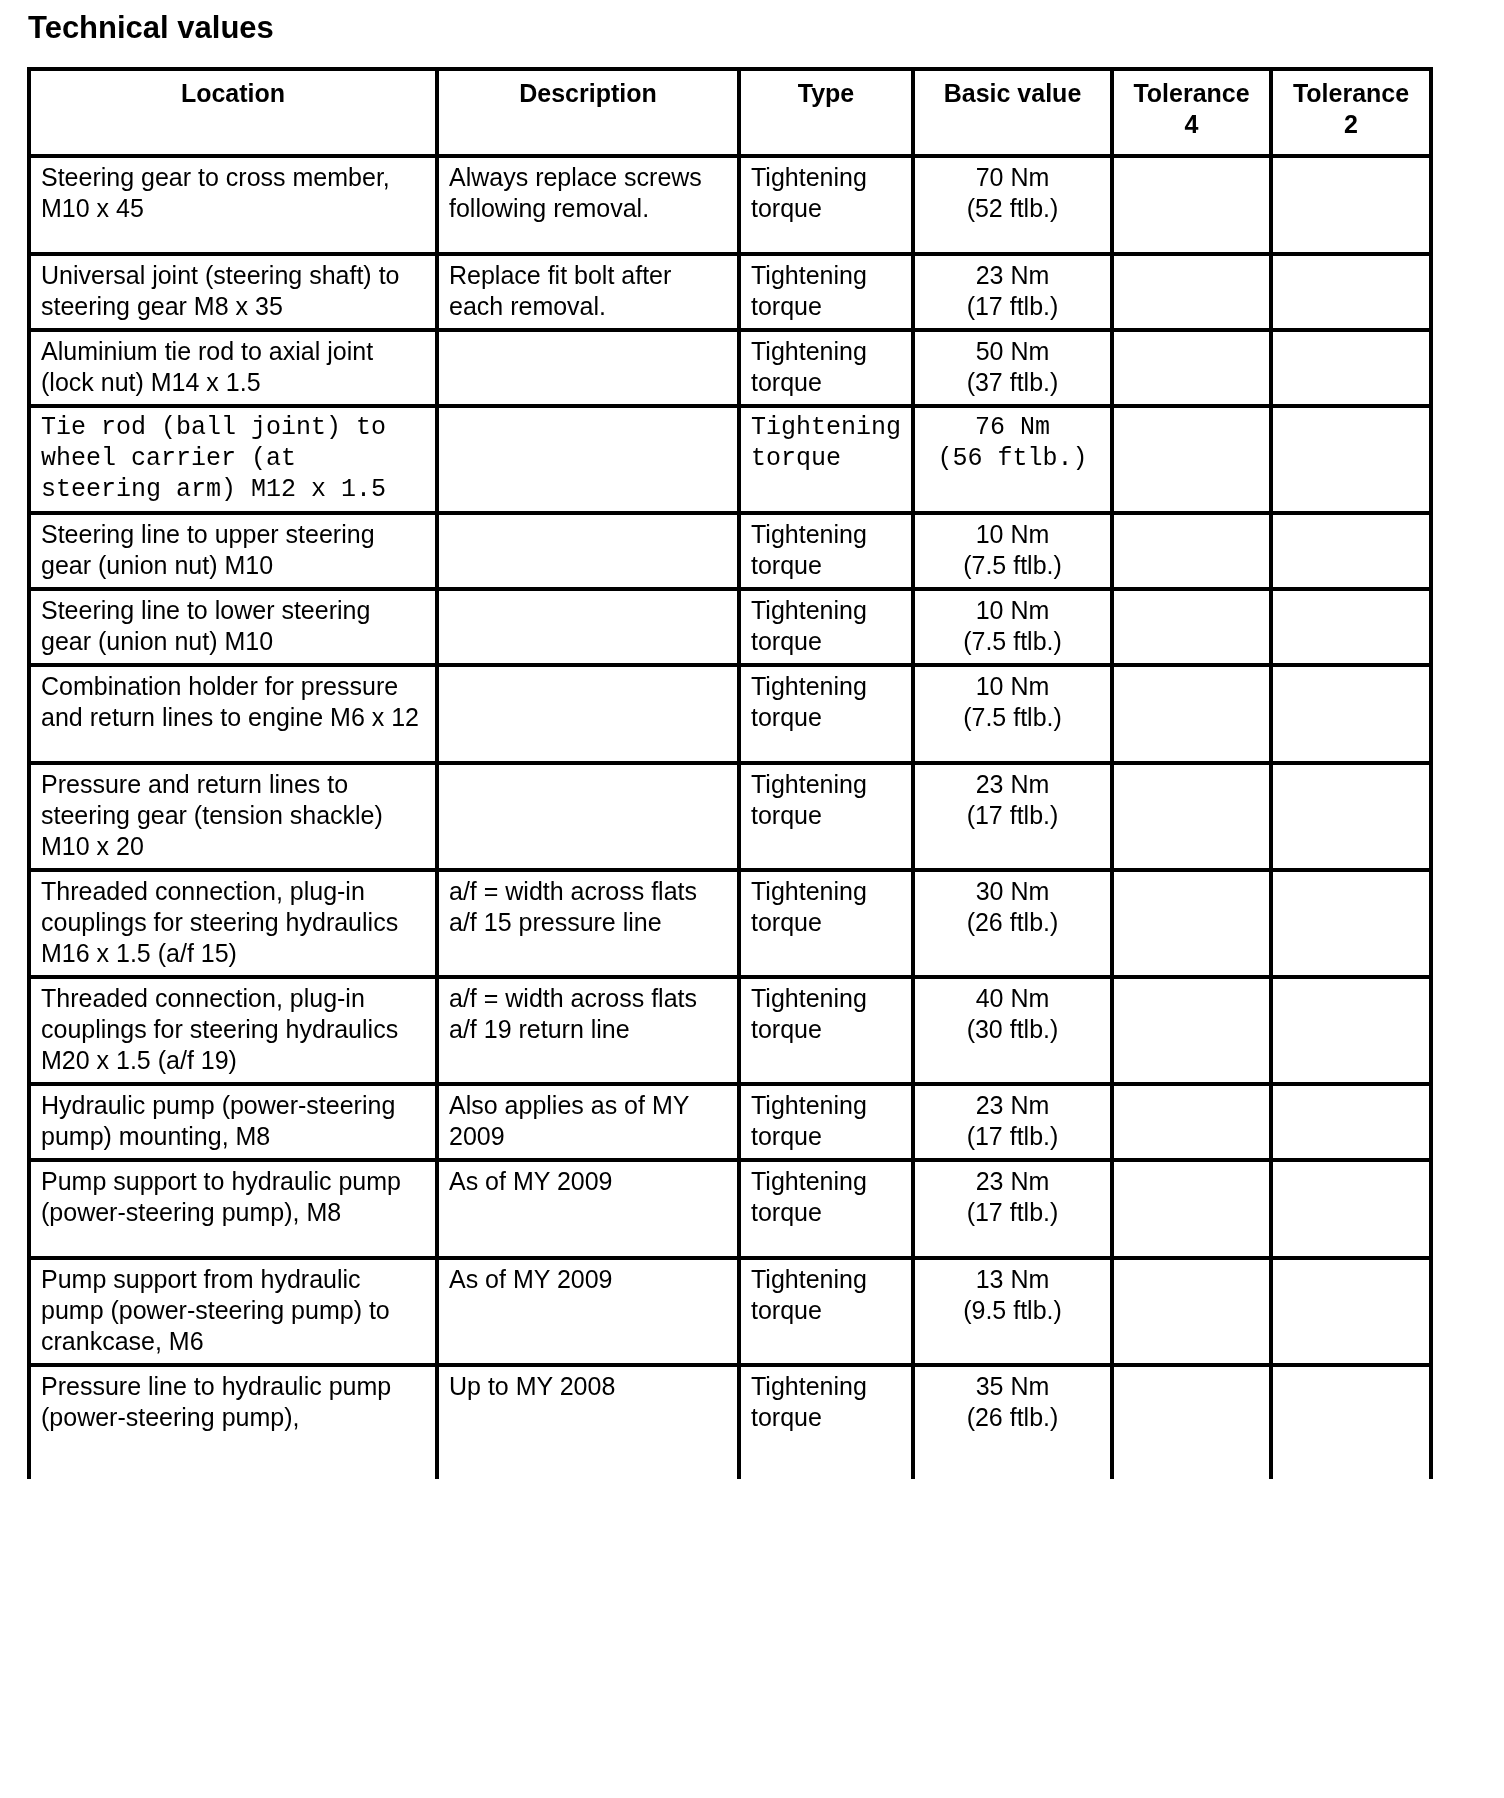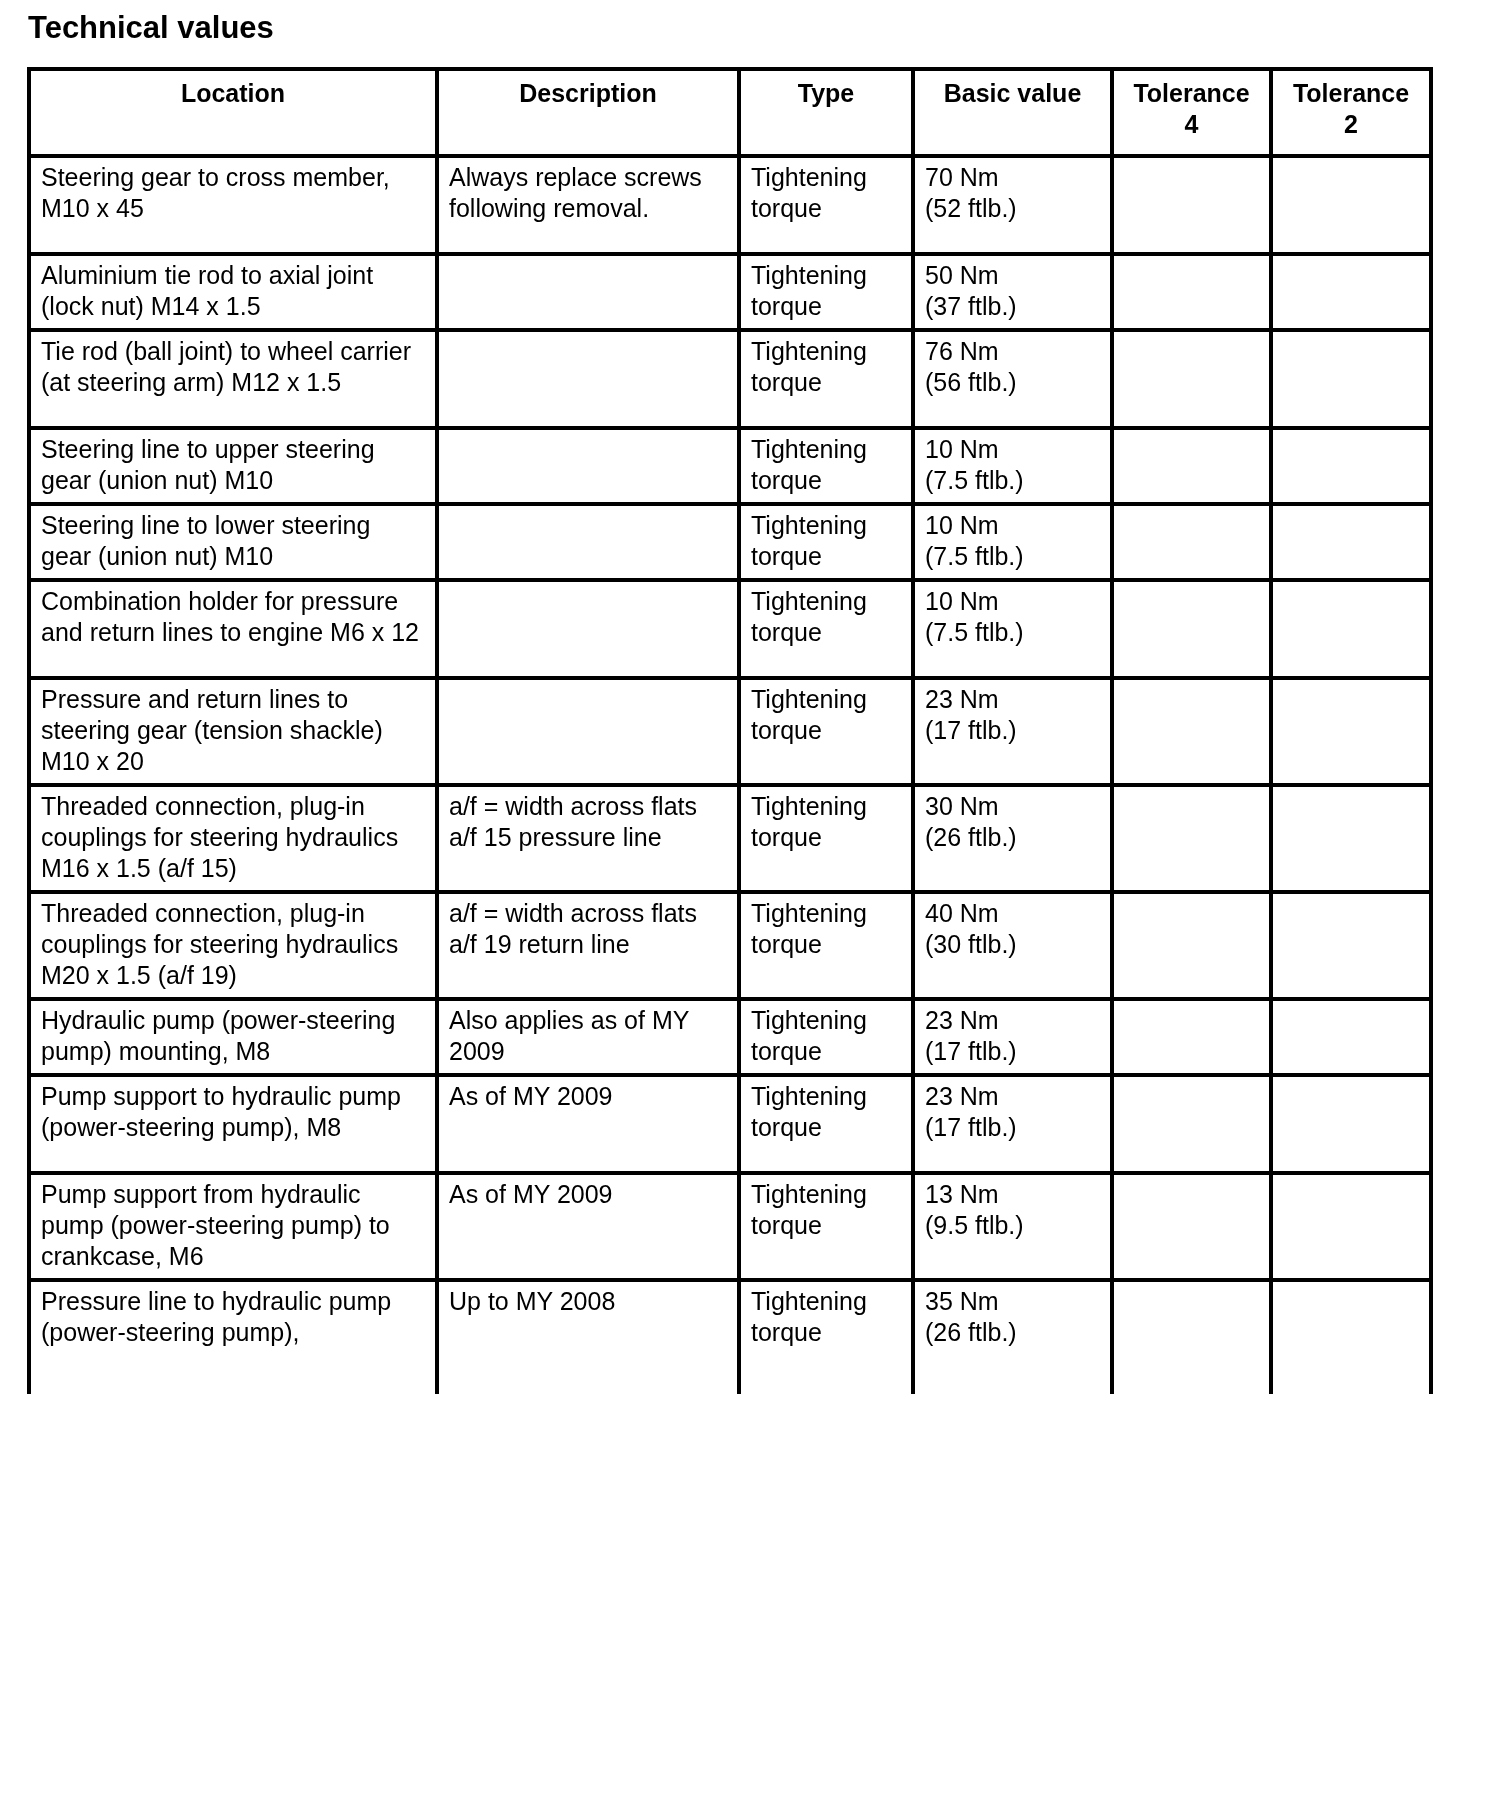--- a/index.html
+++ b/index.html
@@ -45,21 +45,21 @@
       box-sizing: border-box;
       overflow: hidden;
     }
     .tv-table th {
       font-weight: bold;
       text-align: center;
       height: 87px;
       padding-top: 7px;
     }
     .tv-table td.value {
-      text-align: left;
+      text-align: center;
       padding-right: 10px;
       margin-top: 7px;
     }
     .tv-table tr.last td {
       border-bottom: none;
       height: 114px;
     }
     .cell-line { display: block; }
     col.c-loc { width: 408px; }
     col.c-desc { width: 302px; }
@@ -99,35 +99,46 @@
     <td>Always replace screws following removal.</td>
     <td>Tightening torque</td>
     <td class="value">
       <span class="cell-line">70 Nm</span>
       <span class="cell-line">(52 ftlb.)</span>
     </td>
     <td></td>
     <td></td>
   </tr>
 
+  <tr style="height: 72px;">
+    <td>Universal joint (steering shaft) to steering gear M8 x 35</td>
+    <td>Replace fit bolt after each removal.</td>
+    <td>Tightening torque</td>
+    <td class="value">
+      <span class="cell-line">23 Nm</span>
+      <span class="cell-line">(17 ftlb.)</span>
+    </td>
+    <td></td>
+    <td></td>
+  </tr>
 
 
   <tr style="height: 72px;">
     <td>Aluminium tie rod to axial joint (lock nut) M14 x 1.5</td>
     <td></td>
     <td>Tightening torque</td>
     <td class="value">
       <span class="cell-line">50 Nm</span>
       <span class="cell-line">(37 ftlb.)</span>
     </td>
     <td></td>
     <td></td>
   </tr>
 
-  <tr style="height: 98px;">
+  <tr style="height: 98px; font-family: Liberation Mono, monospace;">
     <td>Tie rod (ball joint) to wheel carrier (at steering arm) M12 x 1.5</td>
     <td></td>
     <td>Tightening torque</td>
     <td class="value">
       <span class="cell-line">76 Nm</span>
       <span class="cell-line">(56 ftlb.)</span>
     </td>
     <td></td>
     <td></td>
   </tr>

